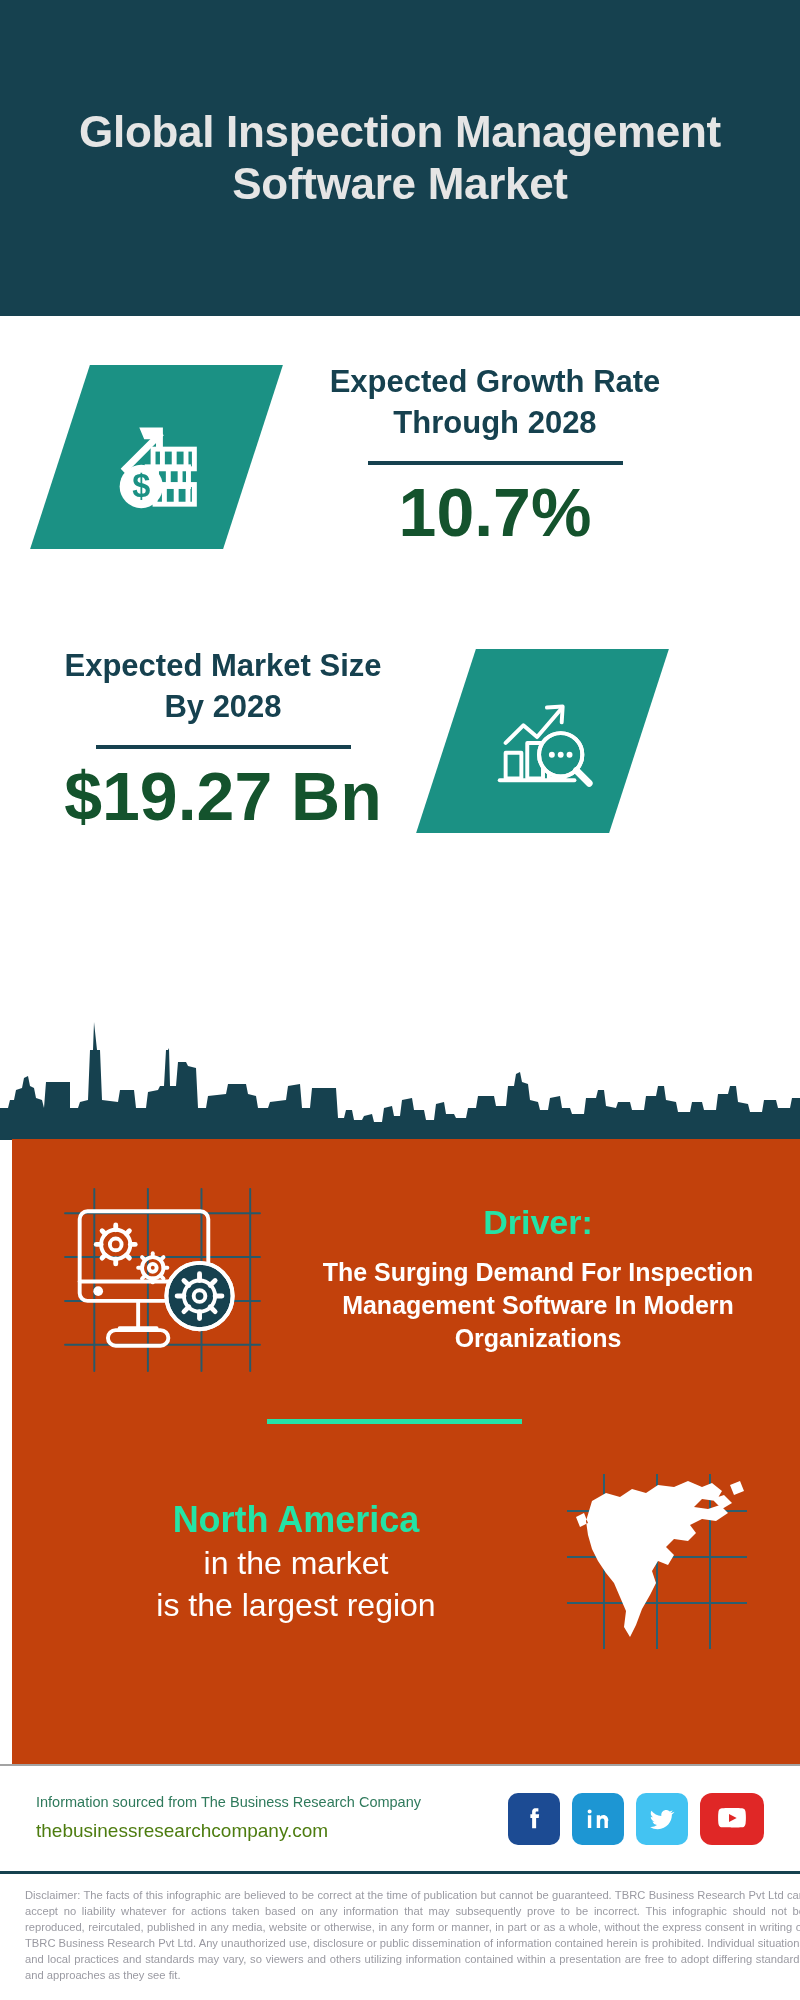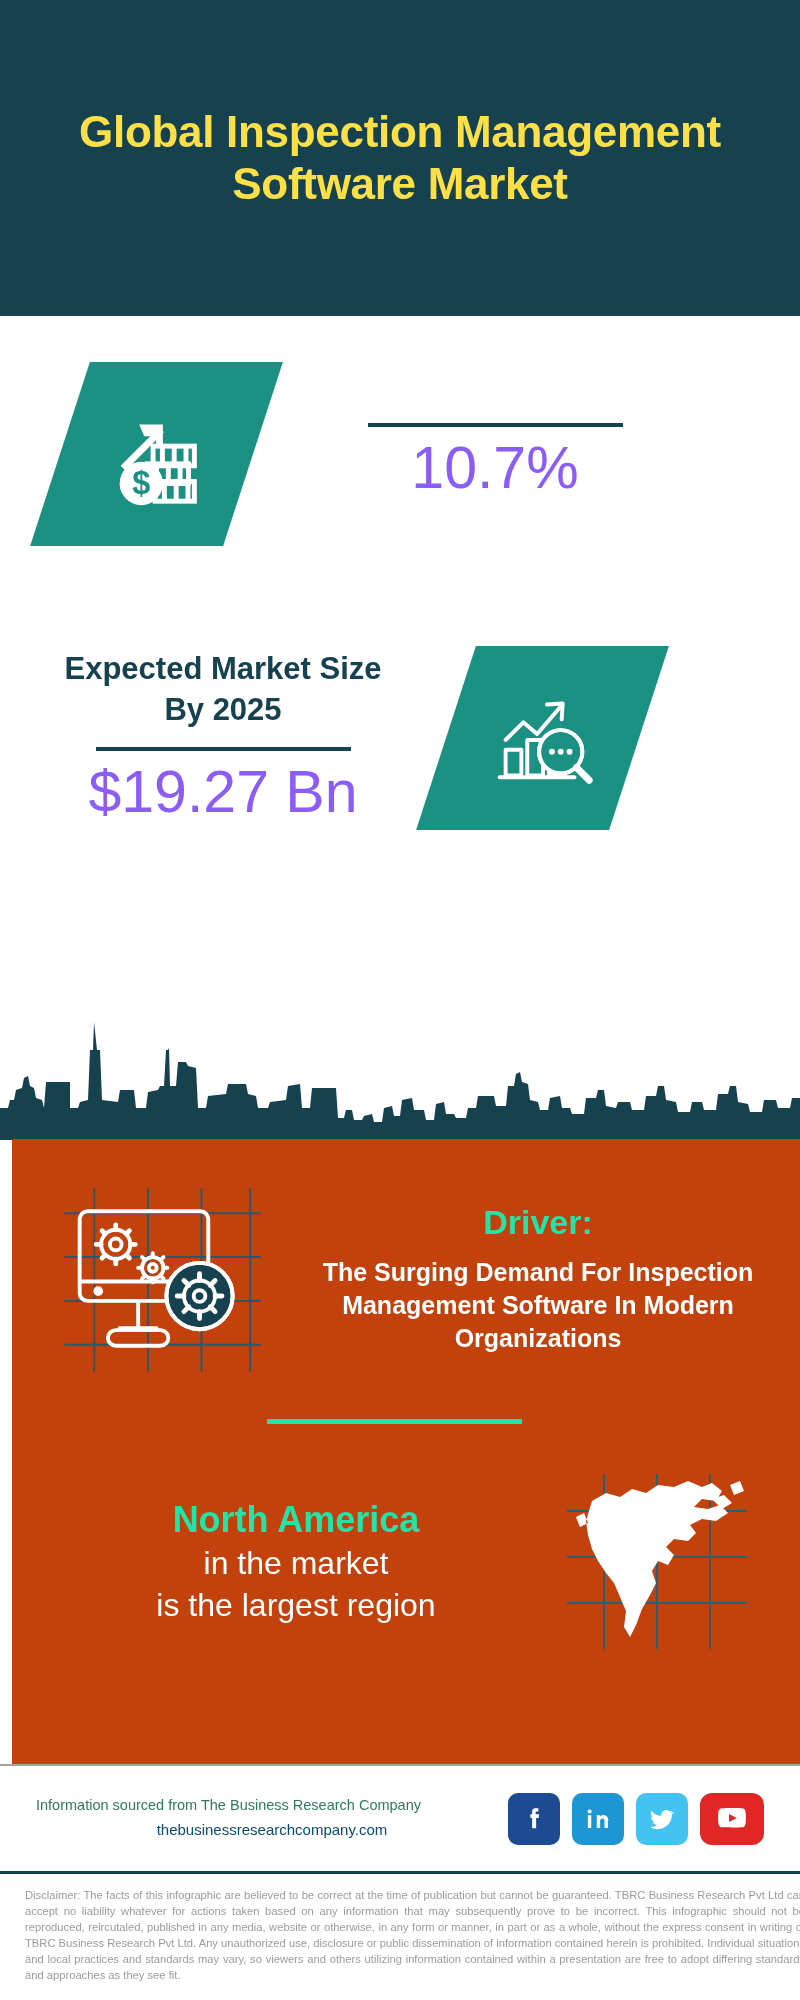--- a/index.html
+++ b/index.html
@@ -14,21 +14,21 @@
   .page { width:800px; height:2000px; position:relative; background:#fff; }
 
   
   .header {
     background:#16414f;
     height:316px;
     display:flex; align-items:center; justify-content:center;
     padding:0 40px;
   }
   .header h1 {
-    color:#fde047;
+    color:#e5e5e5;
     font-size:44px;
     line-height:1.18;
     font-weight:bold;
     text-align:center;
     letter-spacing:-0.3px;
   }
 
   
   .stats { position:relative; background:#fff; height:653px; }
 
@@ -53,23 +53,23 @@
     color:#16414f;
     font-size:31px;
     font-weight:bold;
     line-height:1.32;
   }
   .rule-dark {
     width:255px; height:4px; background:#16414f;
     margin:17px auto 8px auto;
   }
   .statblock .val {
-    color:#8b5cf6;
-    font-size:59px;
-    font-weight:normal;
+    color:#14532d;
+    font-size:68px;
+    font-weight:bold;
     line-height:1.15;
   }
 
   .row1 { position:absolute; left:60px; top:46px; width:700px; }
   .row1 .statblock { margin-left:52px; width:380px; }
 
   .row2 { position:absolute; left:48px; top:330px; width:720px; }
   .row2 .statblock { width:350px; }
 
   
@@ -120,21 +120,21 @@
   .footer {
     position:absolute; left:0; top:1764px; width:800px; height:110px;
     background:#ffffff;
     border-top:2px solid #a3a3a3;
     border-bottom:3px solid #16414f;
     display:flex; align-items:center;
     padding:0 36px;
   }
   .src { flex:1; }
   .src .l1 { color:#2f7a5c; font-size:14.5px; line-height:1.65; }
-  .src .l2 { color:#0c4a6e; font-size:15px; line-height:1.65;text-align:center; }
+  .src .l2 { color:#4d7c0f; font-size:19px; line-height:1.65; }
   .social { display:flex; gap:12px; align-items:center; }
   .sicon {
     width:52px; height:52px; border-radius:10px;
     display:flex; align-items:center; justify-content:center;
     color:#fff;
   }
   .sicon svg { width:30px; height:30px; fill:#fff; }
   .fb { background:#1c4b93; }
   .li { background:#1d96d3; }
   .tw { background:#43c3f2; }
@@ -186,28 +186,29 @@
               <rect x="77" y="88" width="5" height="20"></rect>
               <rect x="89" y="88" width="5" height="20"></rect>
             </g>
 
             <circle cx="44" cy="90" r="22" fill="#fff"></circle>
             <text x="44" y="101" font-family="Liberation Sans, sans-serif" font-size="33" font-weight="bold" fill="#1b9184" text-anchor="middle">$</text>
           </svg>
         </div>
       </div>
       <div class="statblock">
+        <div class="lbl">Expected Growth Rate Through 2028</div>
         <div class="rule-dark"></div>
         <div class="val">10.7%</div>
       </div>
     </div>
 
     <div class="row row2">
       <div class="statblock">
-        <div class="lbl">Expected Market Size By 2025</div>
+        <div class="lbl">Expected Market Size By 2028</div>
         <div class="rule-dark"></div>
         <div class="val">$19.27 Bn</div>
       </div>
       <div class="para" style="margin-left:48px;">
         <div class="glyph">
           <svg viewBox="0 0 120 120" fill="none" stroke="#fff" stroke-width="4" stroke-linecap="round" stroke-linejoin="round">
 
             <polyline points="22,62 40,44 54,56 78,28"></polyline>
             <polyline points="64,26 80,25 79,41"></polyline>
 

